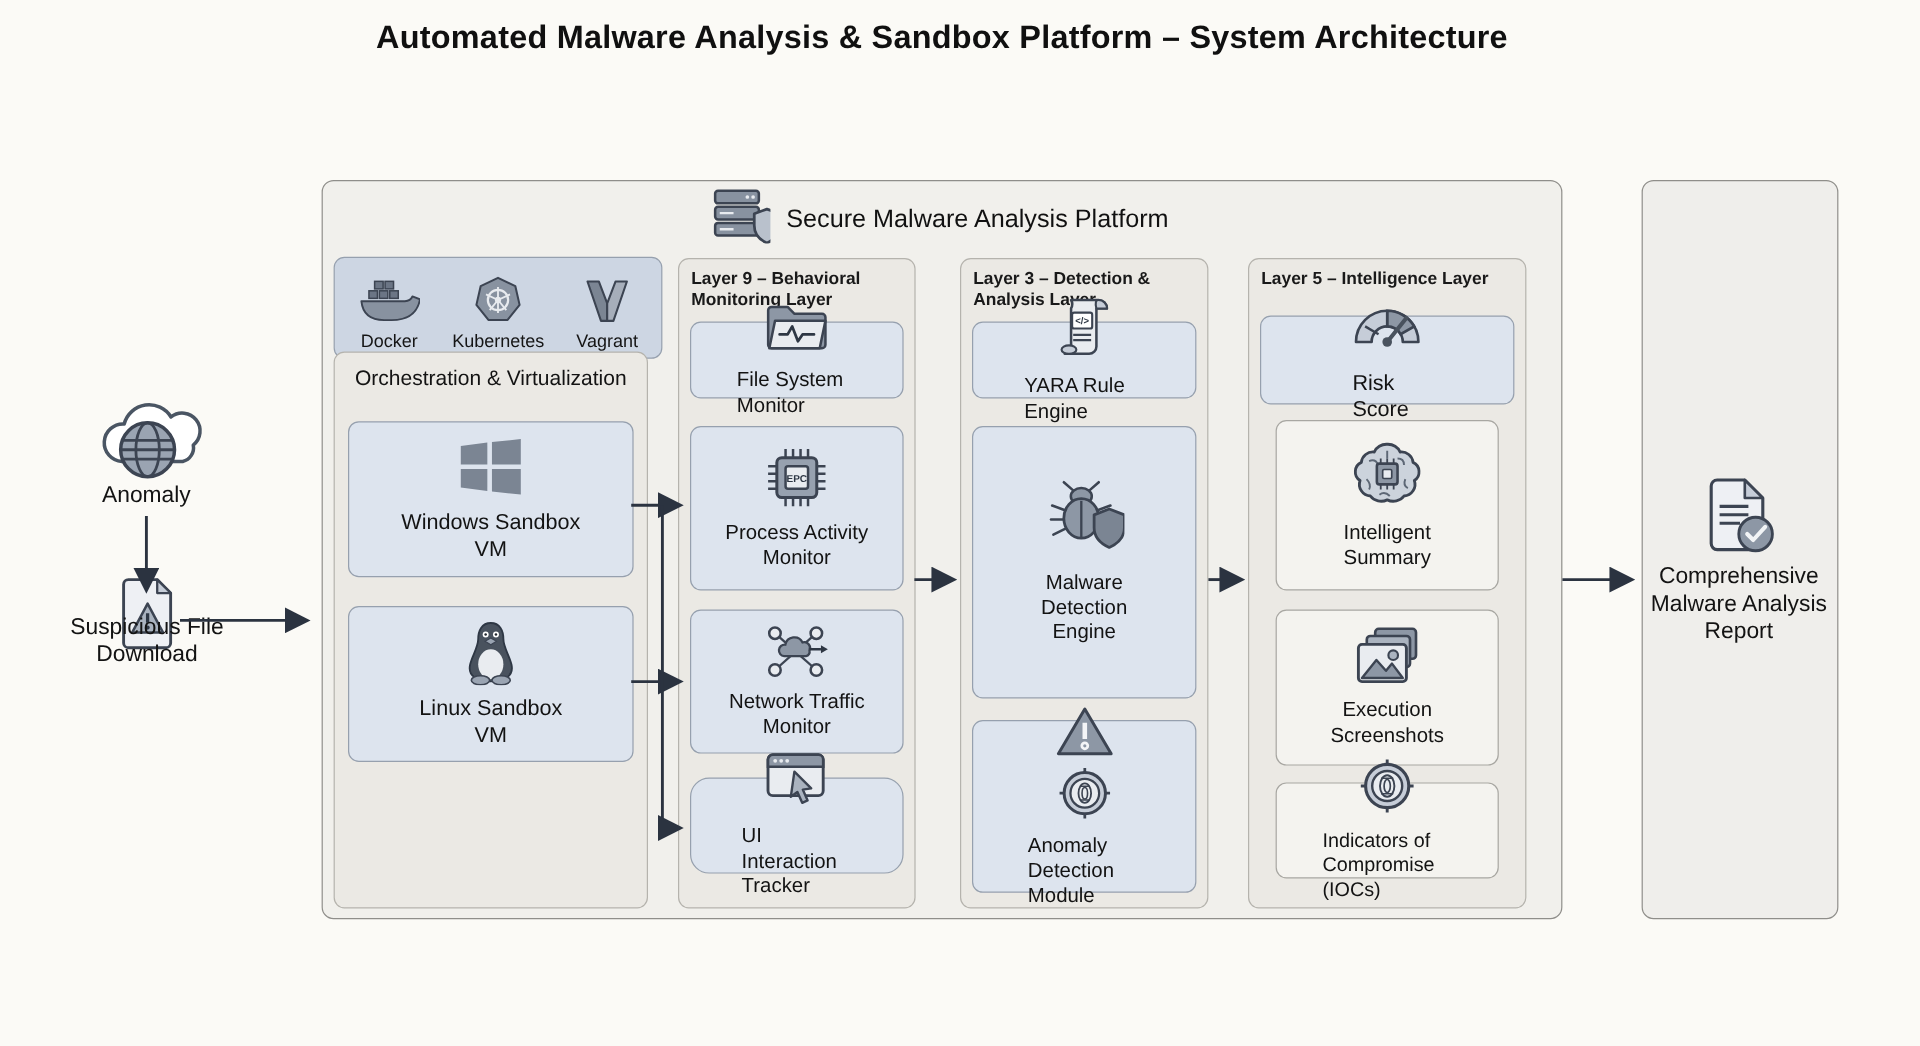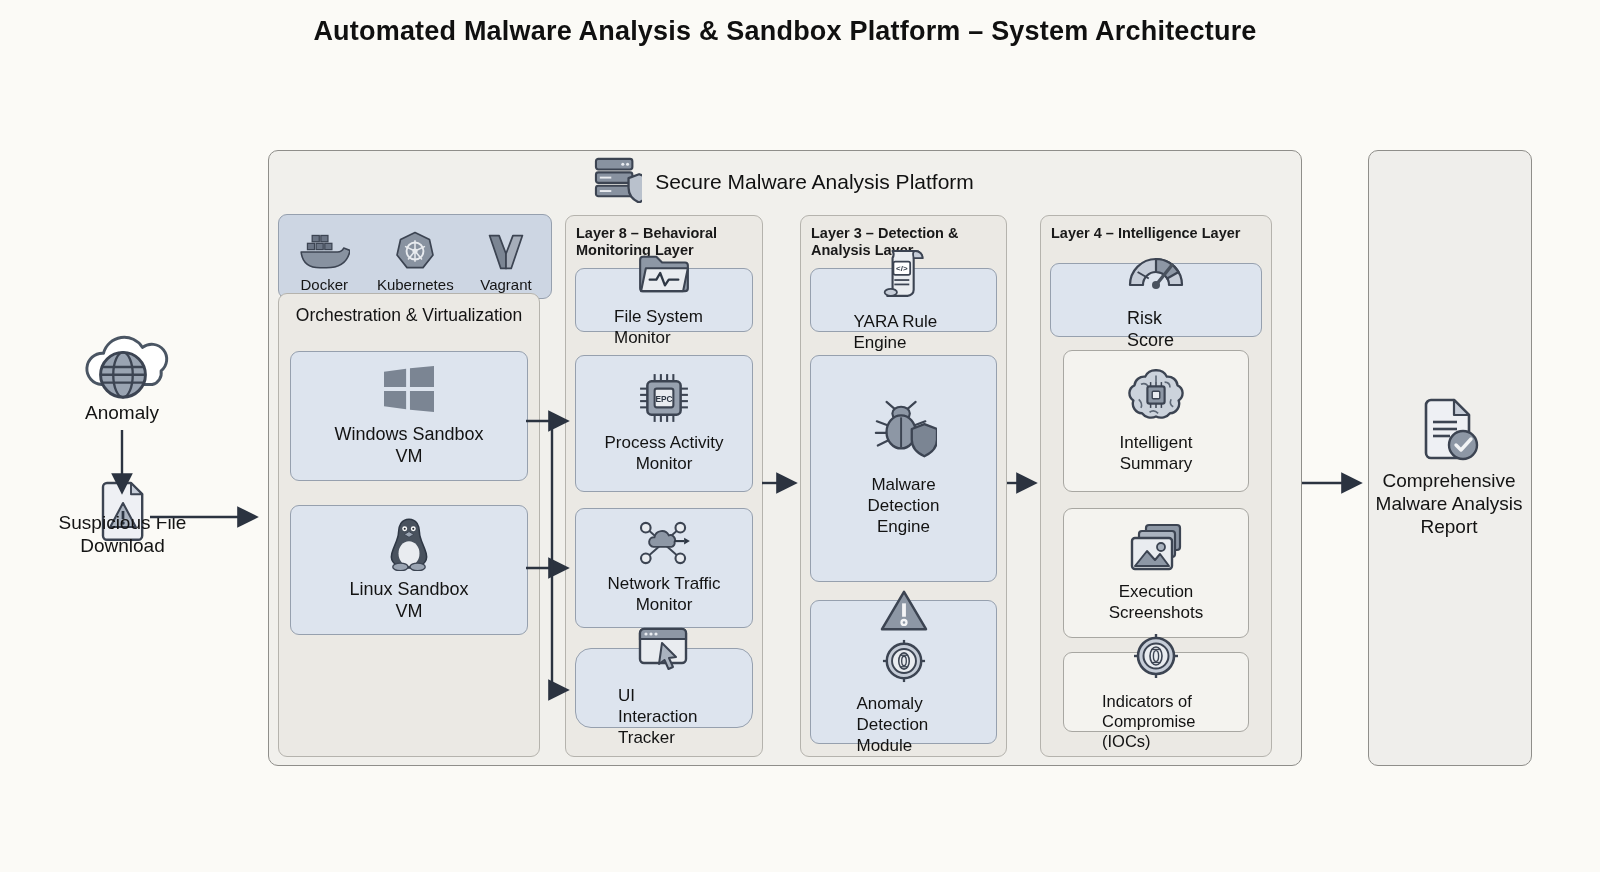--- a/index.html
+++ b/index.html
@@ -146,21 +146,21 @@
           <circle cx="26.5" cy="12" r="1.1" fill="#20262e"></circle>
         <polygon points="22,15 27,18 22,21 17,18" fill="#9aa4b2" stroke="#3c4452" stroke-width="1"></polygon>
         <ellipse cx="13" cy="52" rx="8" ry="4" fill="#9aa4b2" stroke="#3c4452" stroke-width="1.4"></ellipse>
         <ellipse cx="31" cy="52" rx="8" ry="4" fill="#9aa4b2" stroke="#3c4452" stroke-width="1.4"></ellipse>
       </svg>
     </span>
     <div class="lbl" style="font-size:18px;width:150px;margin-top:4px;">Linux Sandbox VM</div>
   </div>
 
   <div class="col" style="left:565px;top:215px;width:196px;height:540px;">
-    <div class="col-header" style="width:160px;">Layer 8 – Behavioral Monitoring Layer</div>
+    <div class="col-header" style="width:160px;">Layer 9 – Behavioral Monitoring Layer</div>
   </div>
 
   <div class="box-blue h" style="left:575px;top:268px;width:176px;height:62px;">
     <span>
       <svg width="52" height="42" viewBox="0 0 54 44">
         <path d="M2,8 a3,3 0 0 1 3,-3 h14 l6,6 h24 a3,3 0 0 1 3,3 v24 a3,3 0 0 1 -3,3 h-44 a3,3 0 0 1 -3,-3 z" fill="#8d97a5" stroke="#3c4452" stroke-width="2.2" stroke-linejoin="round"></path>
         <path d="M8,17 h44 l-5,24 h-44 z" fill="#e9ecf0" stroke="#3c4452" stroke-width="2.2" stroke-linejoin="round"></path>
         <polyline points="12,29 19,29 23,22 28,35 32,29 42,29" fill="none" stroke="#2e3744" stroke-width="2.4" stroke-linejoin="round" stroke-linecap="round"></polyline>
       </svg>
     </span>
@@ -293,21 +293,21 @@
           <ellipse cx="23" cy="23" rx="2.4" ry="5" fill="none" stroke="#3c4452" stroke-width="1.4"></ellipse>
           <line x1="19" y1="17" x2="27" y2="17" stroke="#3c4452" stroke-width="1.3"></line>
           <line x1="19" y1="29" x2="27" y2="29" stroke="#3c4452" stroke-width="1.3"></line>
         </svg>
       </span>
       <div class="lbl lbl-left" style="width:94px;">Anomaly Detection Module</div>
     </div>
   </div>
 
   <div class="col" style="left:1040px;top:215px;width:230px;height:540px;">
-    <div class="col-header" style="width:210px;">Layer 4 – Intelligence Layer</div>
+    <div class="col-header" style="width:210px;">Layer 5 – Intelligence Layer</div>
   </div>
 
   <div class="box-blue h" style="left:1050px;top:263px;width:210px;height:72px;gap:14px;">
     <span>
       <svg width="66" height="42" viewBox="0 0 64 42">
         <path d="M6,37 a26,26 0 0 1 52,0 h-13 a13,13 0 0 0 -26,0 z" fill="#c6cdd8" stroke="#3c4452" stroke-width="2.2" stroke-linejoin="round"></path>
         <path d="M32,11 a26,26 0 0 1 22.5,13 l-11.3,6.5 a13,13 0 0 0 -11.2,-6.5 z" fill="#8d97a5" stroke="#3c4452" stroke-width="2.2"></path>
         <line x1="13.6" y1="24" x2="24.8" y2="30.5" stroke="#3c4452" stroke-width="2"></line>
         <line x1="32" y1="11" x2="32" y2="24" stroke="#3c4452" stroke-width="2"></line>
         <line x1="32" y1="37" x2="48" y2="17" stroke="#49525e" stroke-width="3.4" stroke-linecap="round"></line>

